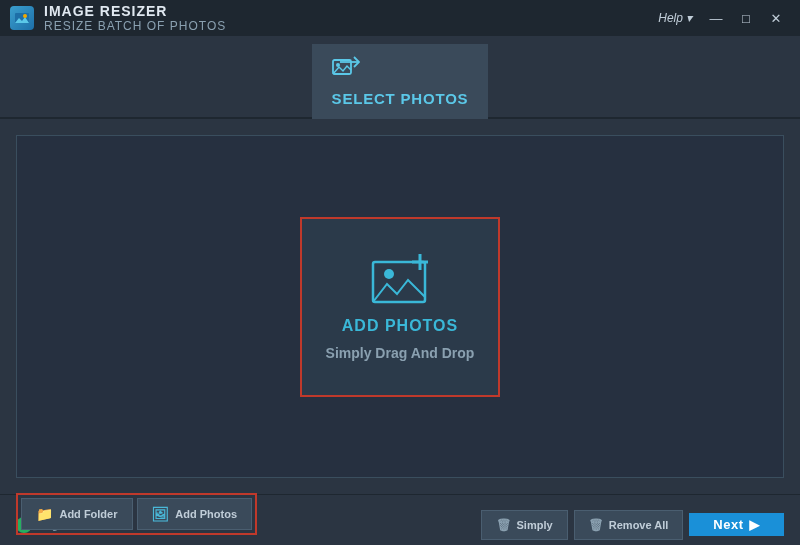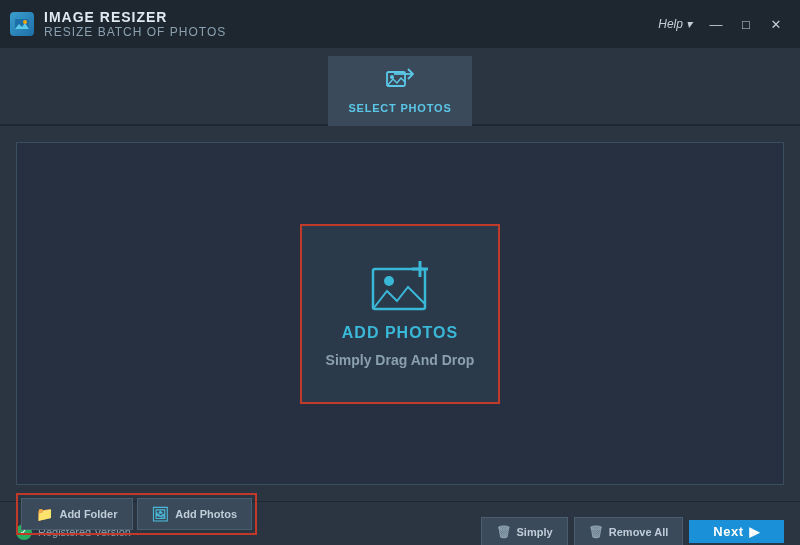--- a/index.html
+++ b/index.html
@@ -8,21 +8,21 @@
       height: 545px;
       background: #2b3542;
       font-family: 'Segoe UI', Arial, sans-serif;
       overflow: hidden;
       user-select: none;
     }
 
     
     .title-bar {
       background: #1e2730;
-      height: 48px;
+      height: 36px;
       display: flex;
       align-items: center;
       padding: 0 10px;
       justify-content: space-between;
     }
     .title-bar-left {
       display: flex;
       align-items: center;
       gap: 10px;
     }
@@ -88,26 +88,25 @@
       display: flex;
       justify-content: center;
       align-items: flex-end;
       gap: 0;
       padding-top: 8px;
       border-bottom: 2px solid #1e2730;
     }
     .tab {
       display: flex;
       flex-direction: column;
-      align-items: center;
       gap: 6px;
       padding: 10px 20px 10px;
       cursor: pointer;
       color: #7a90a0;
-      font-size: 11px;
+      font-size: 15px;
       font-weight: 700;
       letter-spacing: 0.8px;
       position: relative;
       background: #2b3542;
       min-width: 130px;
     }
     .tab.active {
       background: #3a4a5a;
       color: #5bc8e8;
       border-top: 2px solid #3a4a5a;

